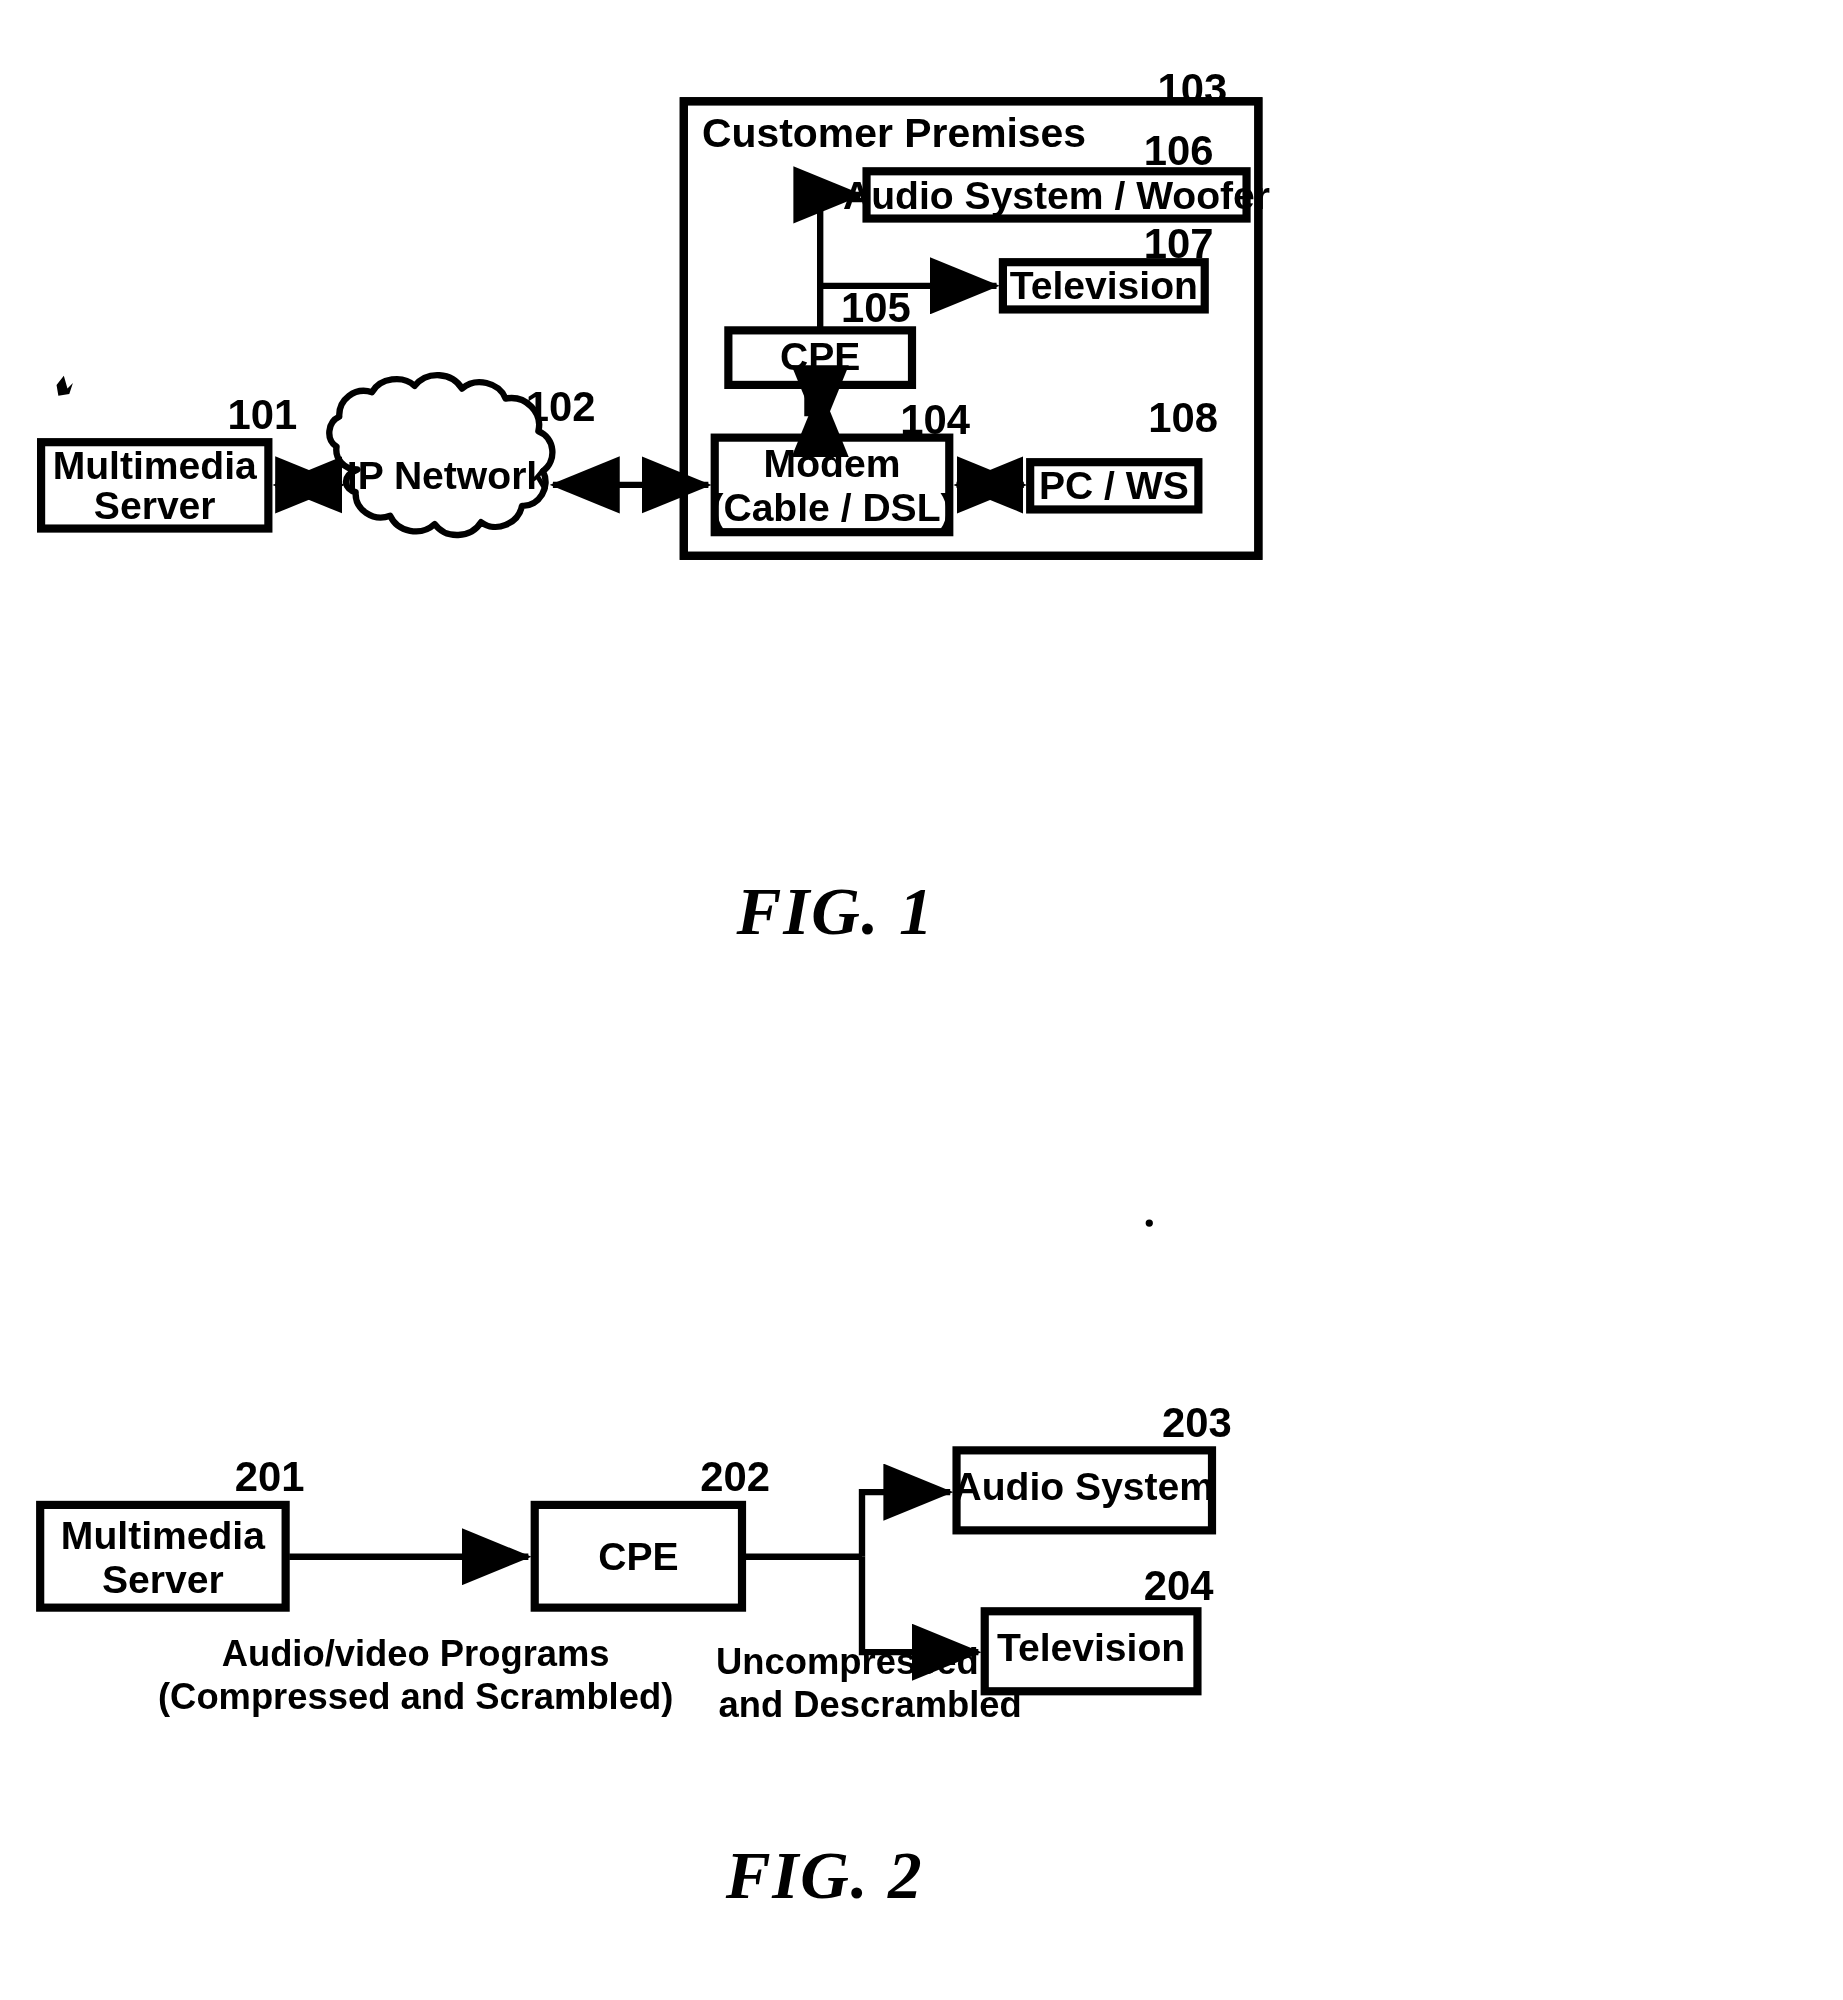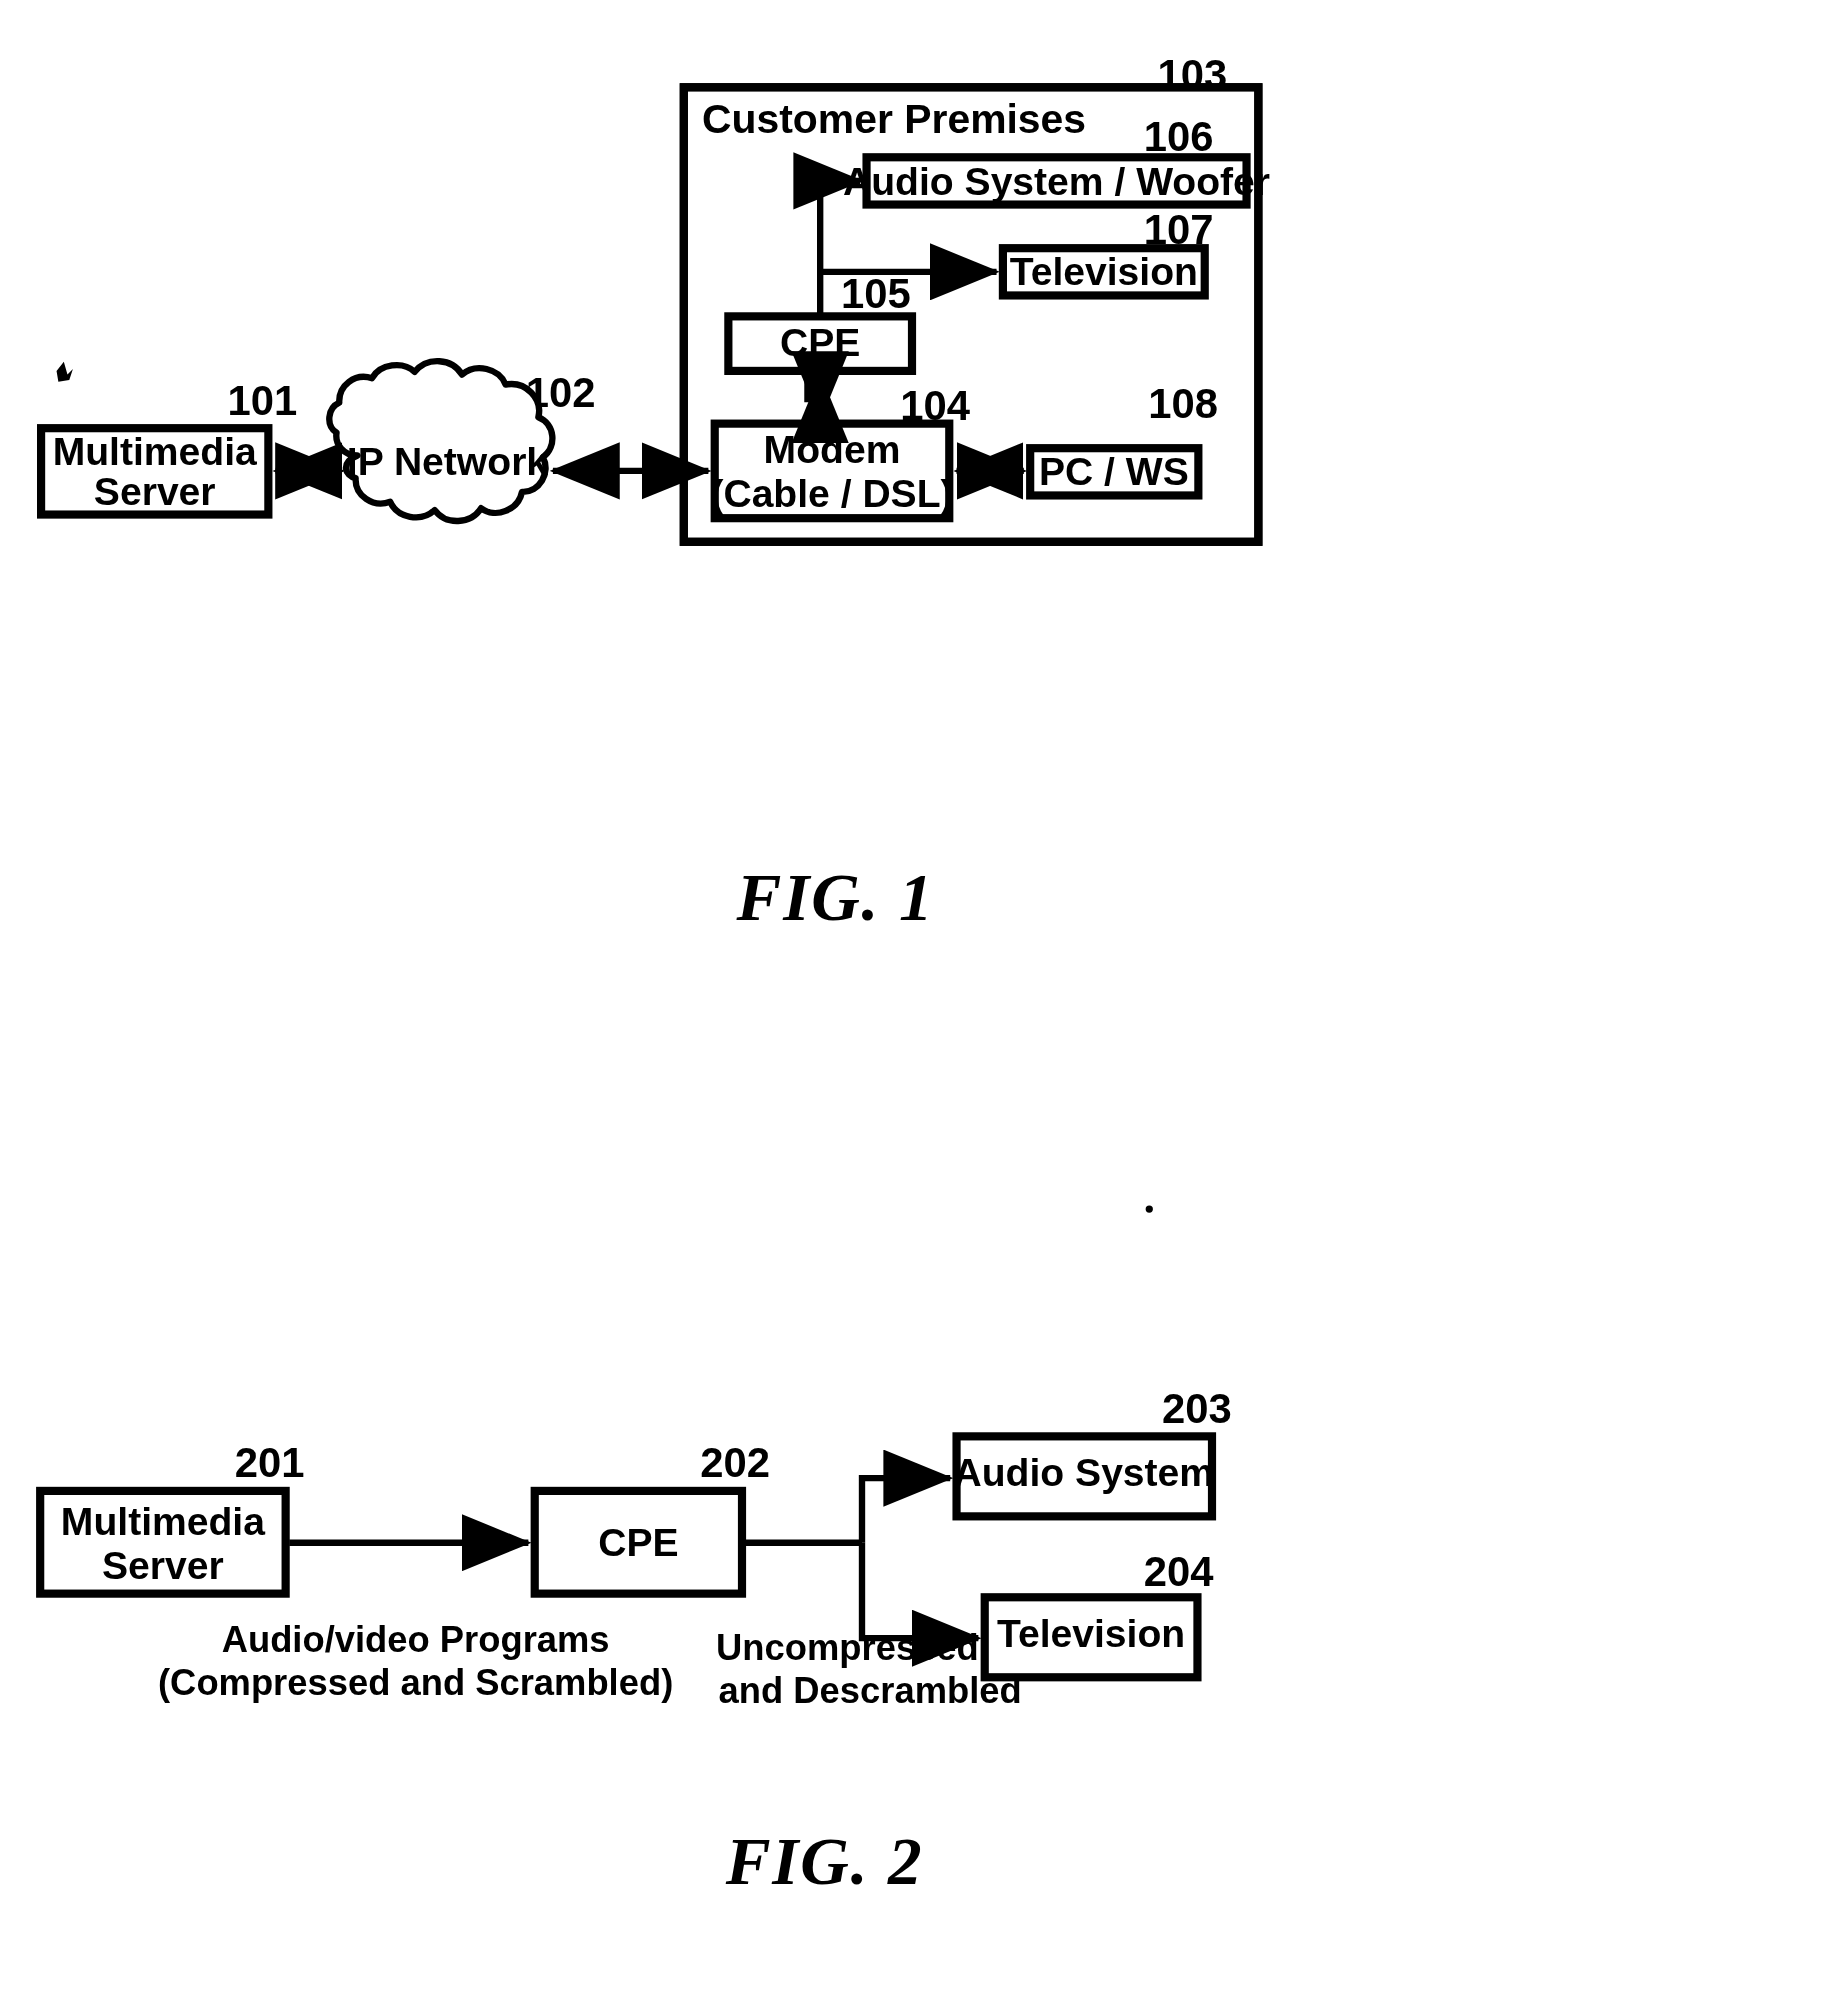--- a/index.html
+++ b/index.html
@@ -12,20 +12,21 @@
     height: 2000px;
     font-family: "Liberation Sans", sans-serif;
     color: #000000;
     overflow: hidden;
   }
   #patent-figure-sheet {
     position: relative;
     width: 1844px;
     height: 1600px;
     background: #ffffff;
+    margin-top: 14px;
   }
   svg.figure-canvas {
     position: absolute;
     left: 0;
     top: 0;
     width: 1844px;
     height: 2000px;
     display: block;
   }
   

